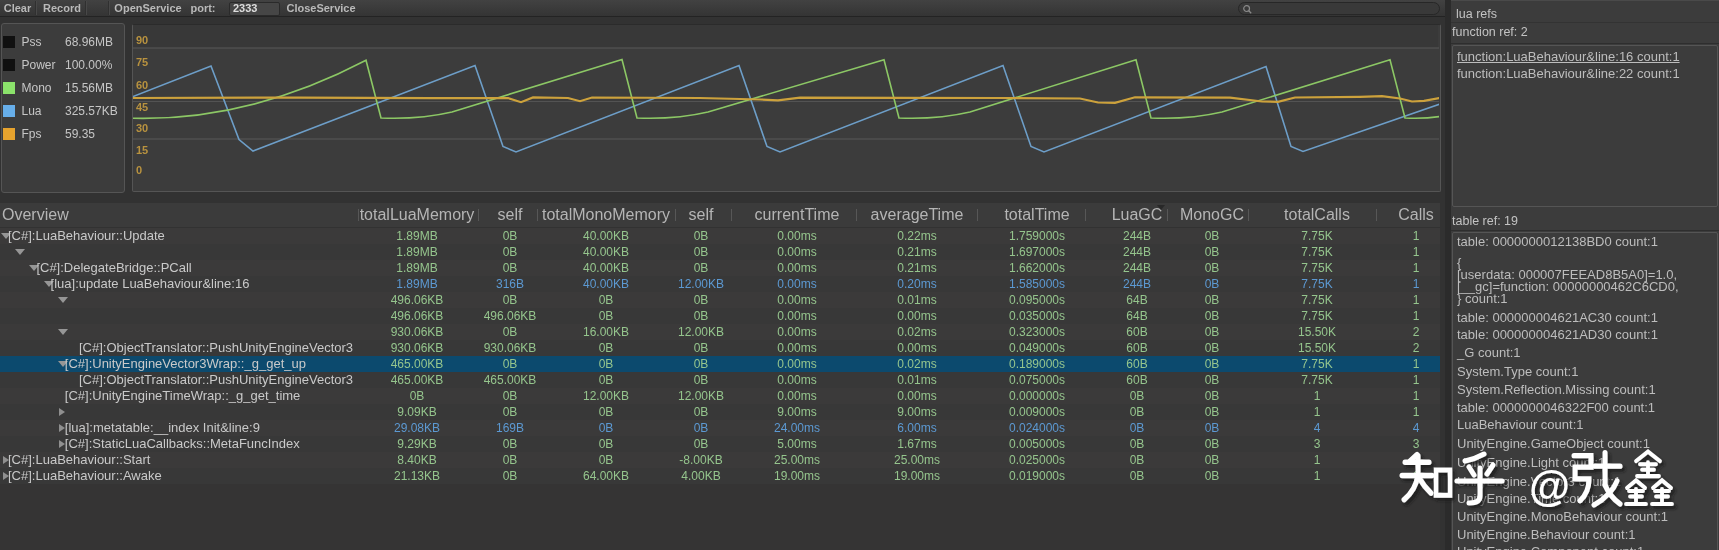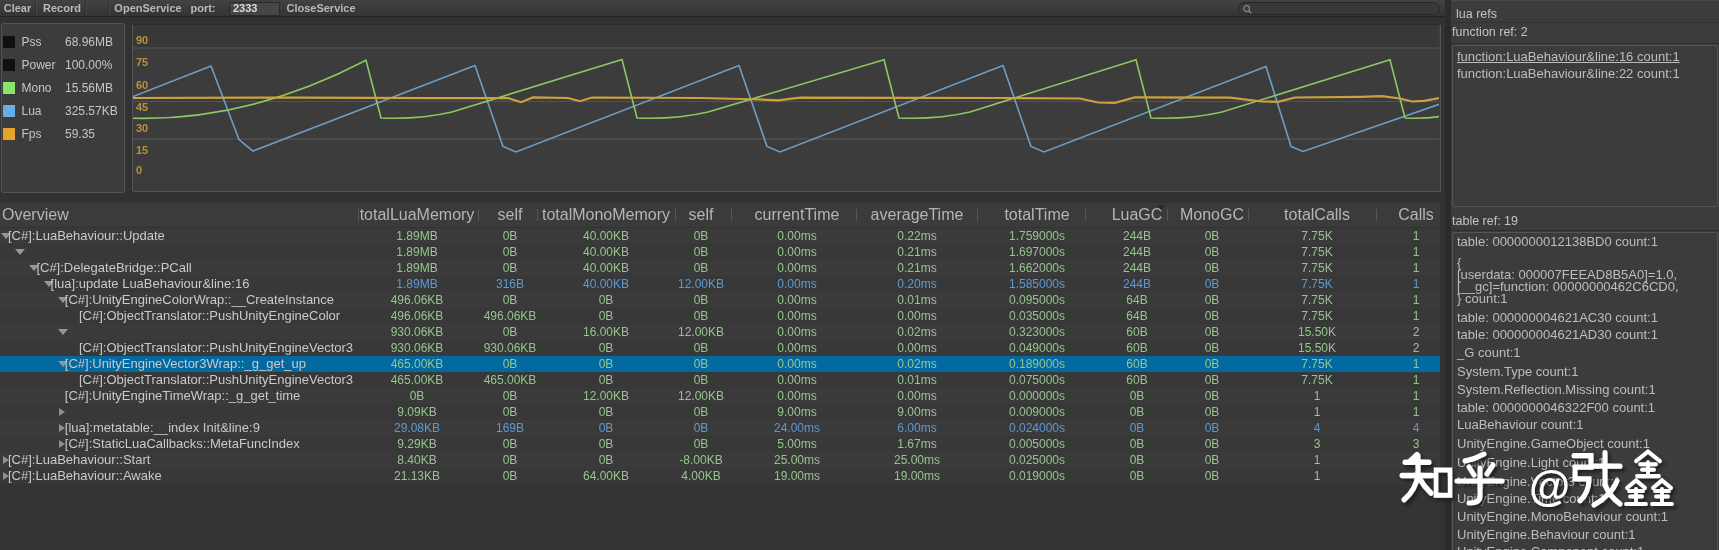--- a/index.html
+++ b/index.html
@@ -164,35 +164,33 @@
 <span class="val" style="left:797px;">0.00ms</span>
 <span class="val" style="left:917px;">0.20ms</span>
 <span class="val" style="left:1037px;">1.585000s</span>
 <span class="val" style="left:1137px;">244B</span>
 <span class="val" style="left:1212px;">0B</span>
 <span class="val" style="left:1317px;">7.75K</span>
 <span class="val" style="left:1416px;">1</span>
 </div>
 <div class="row g" style="top:291.74px;background:#3b3a3a;">
 <span class="tri-d" style="left:57.8px;"></span>
-<span class="lbl" style="left:64.8px;">[C#]:UnityEngineColorWrap::__CreateInstance</span>
 <span class="val" style="left:417px;">496.06KB</span>
 <span class="val" style="left:510px;">0B</span>
 <span class="val" style="left:606px;">0B</span>
 <span class="val" style="left:701px;">0B</span>
 <span class="val" style="left:797px;">0.00ms</span>
 <span class="val" style="left:917px;">0.01ms</span>
 <span class="val" style="left:1037px;">0.095000s</span>
 <span class="val" style="left:1137px;">64B</span>
 <span class="val" style="left:1212px;">0B</span>
 <span class="val" style="left:1317px;">7.75K</span>
 <span class="val" style="left:1416px;">1</span>
 </div>
 <div class="row g" style="top:307.8px;background:#383838;">
-<span class="lbl" style="left:79.0px;">[C#]:ObjectTranslator::PushUnityEngineColor</span>
 <span class="val" style="left:417px;">496.06KB</span>
 <span class="val" style="left:510px;">496.06KB</span>
 <span class="val" style="left:606px;">0B</span>
 <span class="val" style="left:701px;">0B</span>
 <span class="val" style="left:797px;">0.00ms</span>
 <span class="val" style="left:917px;">0.00ms</span>
 <span class="val" style="left:1037px;">0.035000s</span>
 <span class="val" style="left:1137px;">64B</span>
 <span class="val" style="left:1212px;">0B</span>
 <span class="val" style="left:1317px;">7.75K</span>
@@ -219,21 +217,21 @@
 <span class="val" style="left:606px;">0B</span>
 <span class="val" style="left:701px;">0B</span>
 <span class="val" style="left:797px;">0.00ms</span>
 <span class="val" style="left:917px;">0.00ms</span>
 <span class="val" style="left:1037px;">0.049000s</span>
 <span class="val" style="left:1137px;">60B</span>
 <span class="val" style="left:1212px;">0B</span>
 <span class="val" style="left:1317px;">15.50K</span>
 <span class="val" style="left:1416px;">2</span>
 </div>
-<div class="row g" style="top:355.98px;background:#0369a1;">
+<div class="row g" style="top:355.98px;background:#0c4a6e;">
 <span class="tri-d" style="left:57.8px;"></span>
 <span class="lbl" style="left:64.8px;">[C#]:UnityEngineVector3Wrap::_g_get_up</span>
 <span class="val" style="left:417px;">465.00KB</span>
 <span class="val" style="left:510px;">0B</span>
 <span class="val" style="left:606px;">0B</span>
 <span class="val" style="left:701px;">0B</span>
 <span class="val" style="left:797px;">0.00ms</span>
 <span class="val" style="left:917px;">0.02ms</span>
 <span class="val" style="left:1037px;">0.189000s</span>
 <span class="val" style="left:1137px;">60B</span>

